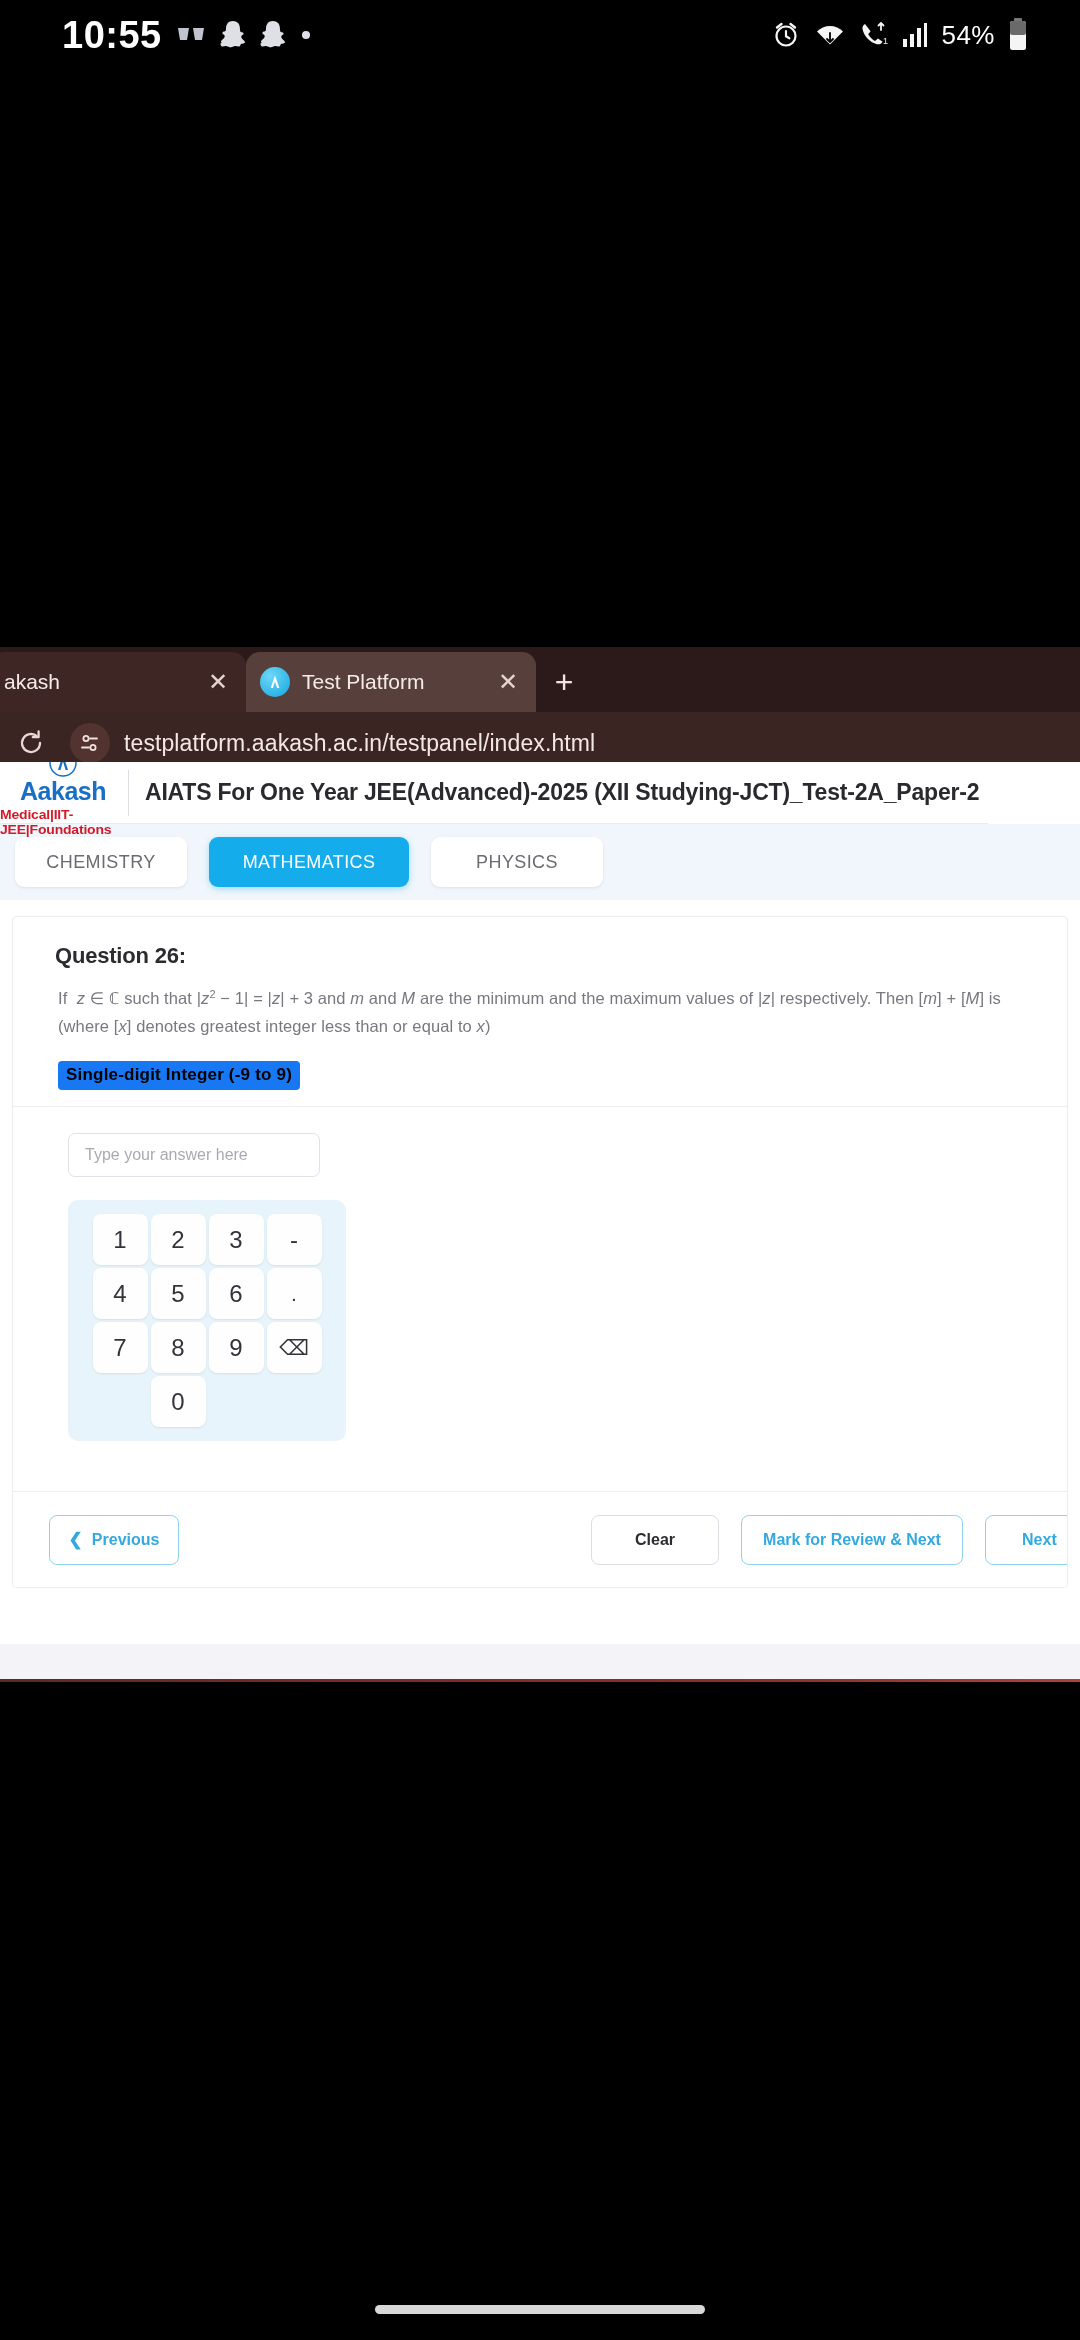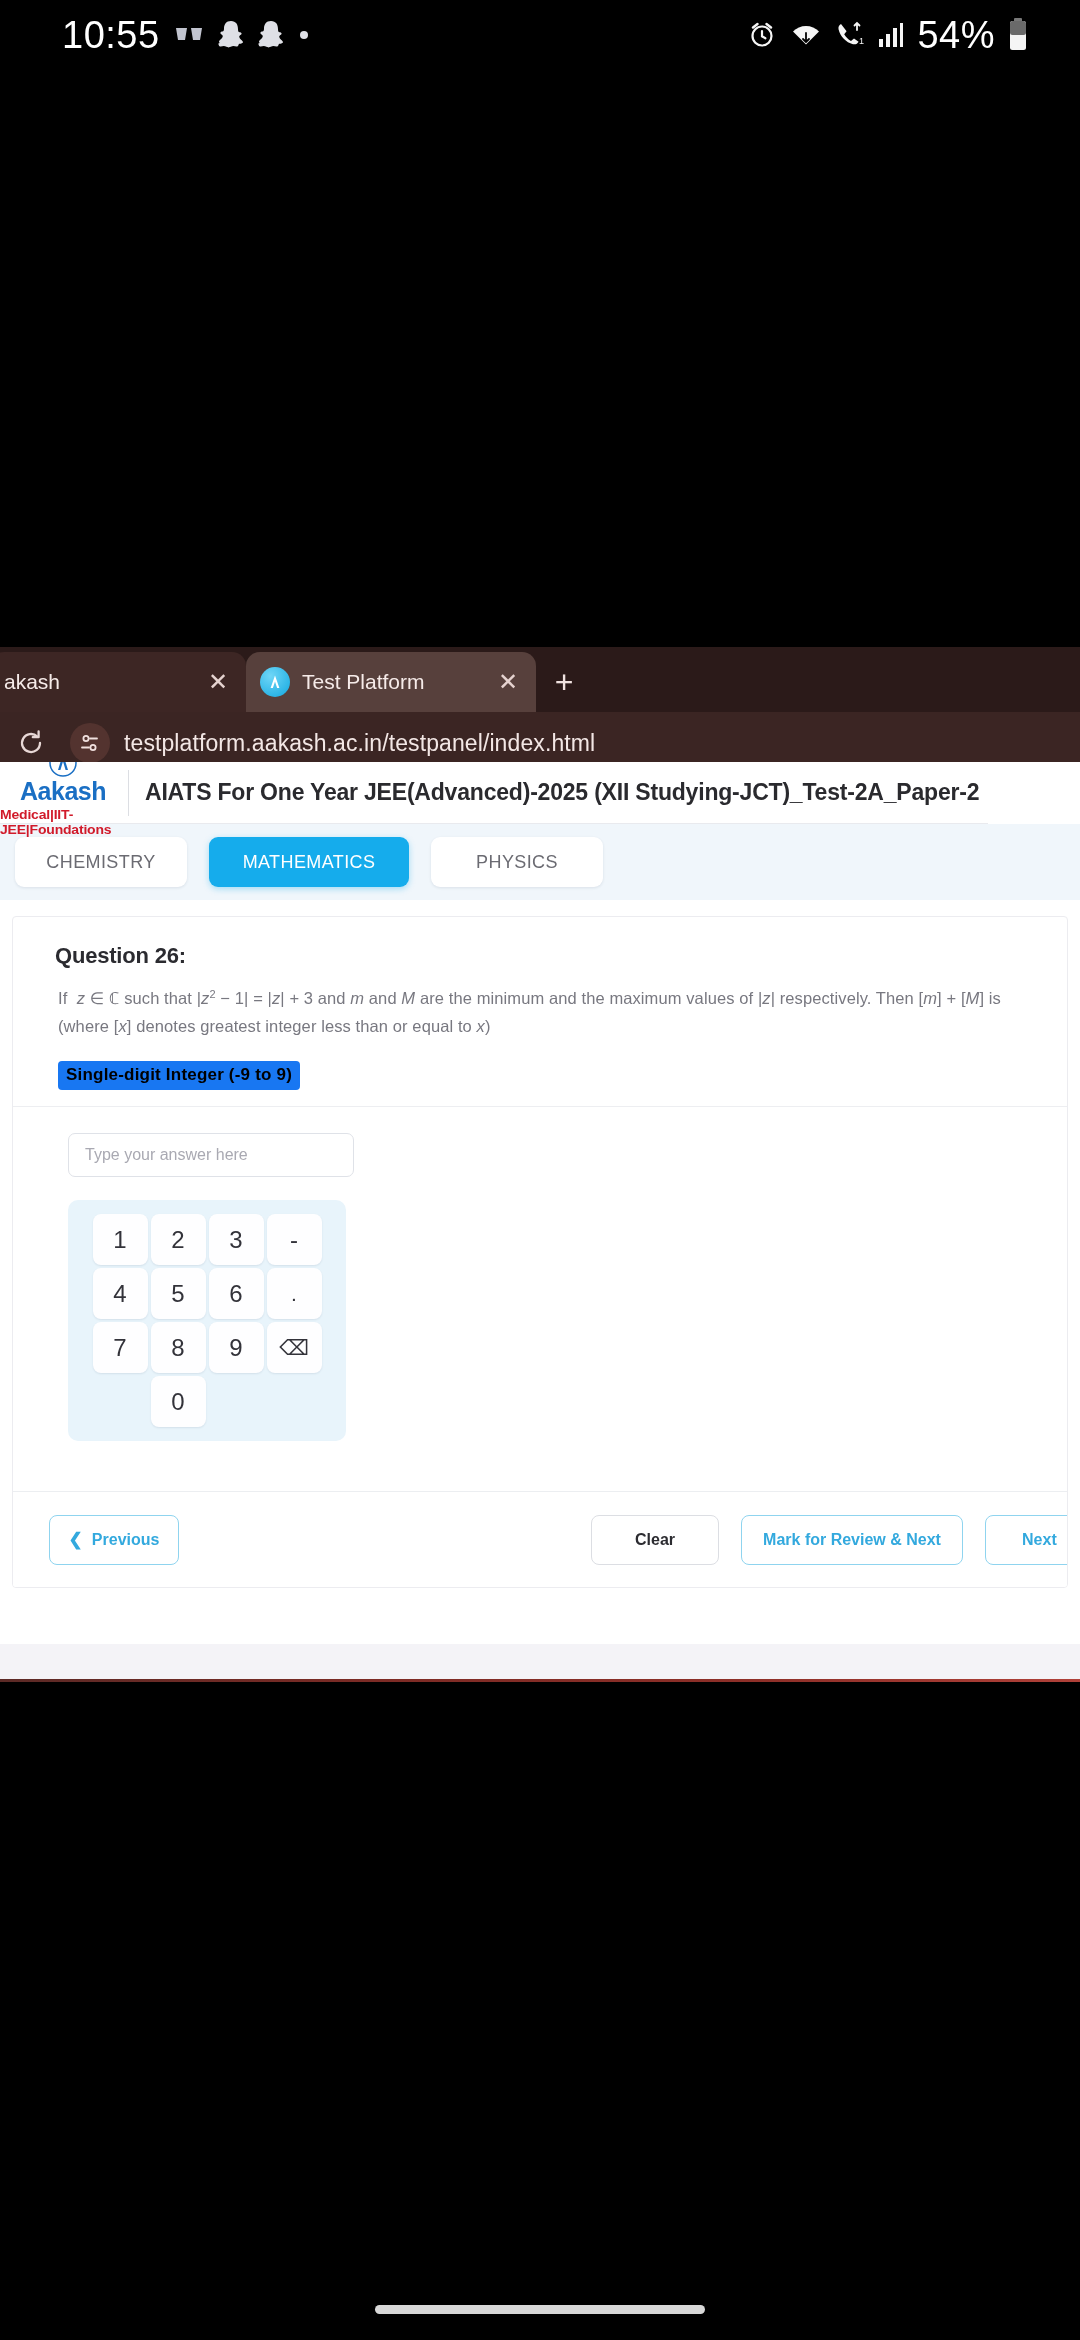--- a/index.html
+++ b/index.html
@@ -10,28 +10,28 @@
     overflow: hidden;
   }
   #screen { position: relative; width: 1080px; height: 2340px; background: #000; }
 
   
   #statusbar {
     position: absolute; top: 0; left: 0; width: 1080px; height: 70px;
     display: flex; align-items: center; color: #ffffff;
   }
   #status-left { display: flex; align-items: center; gap: 14px; margin-left: 62px; }
-  #status-clock { font-size: 38px; letter-spacing: 0.5px; font-weight: 400; }
+  #status-clock { font-size: 38px; letter-spacing: 0.5px; font-weight: 700; }
   #status-right {
     margin-left: auto; margin-right: 52px;
     display: flex; align-items: center; gap: 13px;
   }
   .sicon { display: inline-block; opacity: .96; }
   .sicon svg { display: block; }
-  #battery-pct { font-size: 38px; font-weight: 400; letter-spacing: .5px; }
+  #battery-pct { font-size: 26px; font-weight: 400; letter-spacing: .5px; }
 
   
   #browser {
     position: absolute; left: 0; top: 647px; width: 1080px; height: 1035px;
     background: #3b2523; overflow: hidden;
   }
   #tabstrip {
     position: relative; height: 65px; width: 1080px; background: #2b1a19;
     display: flex; align-items: flex-end;
   }
@@ -139,21 +139,21 @@
 
   #qtype-badge {
     display: inline-block; margin: 22px 0 0 45px;
     background: #1877f2; color: #000000; border-radius: 4px;
     font-size: 17px; font-weight: 700; letter-spacing: .2px;
     padding: 4px 8px 5px 8px;
   }
   #divider { margin-top: 16px; height: 1px; background: #edeef1; width: 1056px; }
 
   #answer-input {
-    margin: 26px 0 0 55px; width: 286px; height: 44px;
+    margin: 26px 0 0 55px; width: 252px; height: 44px;
     border: 1px solid #dfe2e8; border-radius: 7px; background: #fff;
     font-family: "Liberation Sans", sans-serif;
     font-size: 16px; color: #9a9aa3; padding-left: 16px;
   }
   #answer-input::placeholder { color: #a9a9b2; }
 
   #keypad {
     margin: 23px 0 0 55px; width: 278px; background: #e8f4fb;
     border-radius: 10px; padding: 14px 0 14px 0;
     display: grid; grid-template-columns: repeat(4, 55px);

